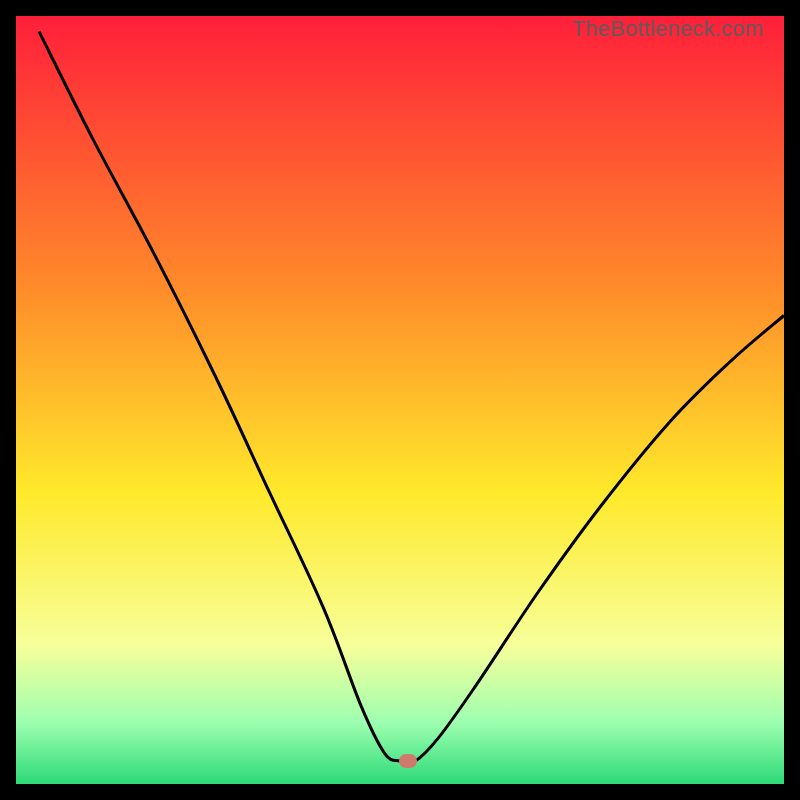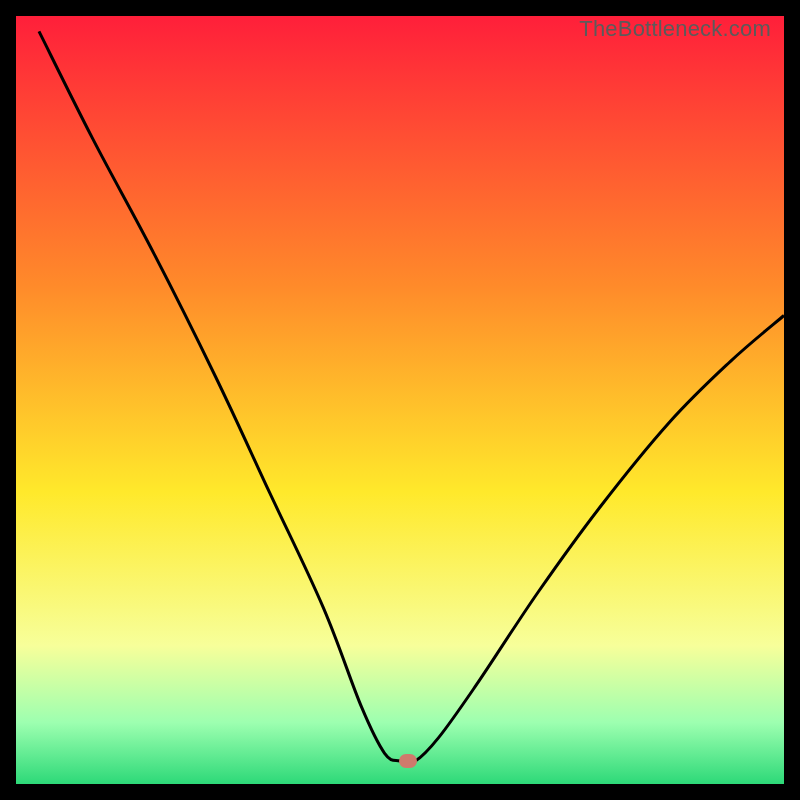--- a/index.html
+++ b/index.html
@@ -22,21 +22,21 @@
   .plot {
     position: absolute;
     left: 0;
     top: 0;
     width: 768px;
     height: 768px;
   }
   .attribution {
     position: absolute;
     top: 0;
-    right: 13px;
+    right: 20px;
     color: #5b5b5b;
     font-size: 22px;
     font-weight: 500;
     letter-spacing: 0.2px;
     user-select: none;
   }
   .marker {
     position: absolute;
     width: 18px;
     height: 14px;

